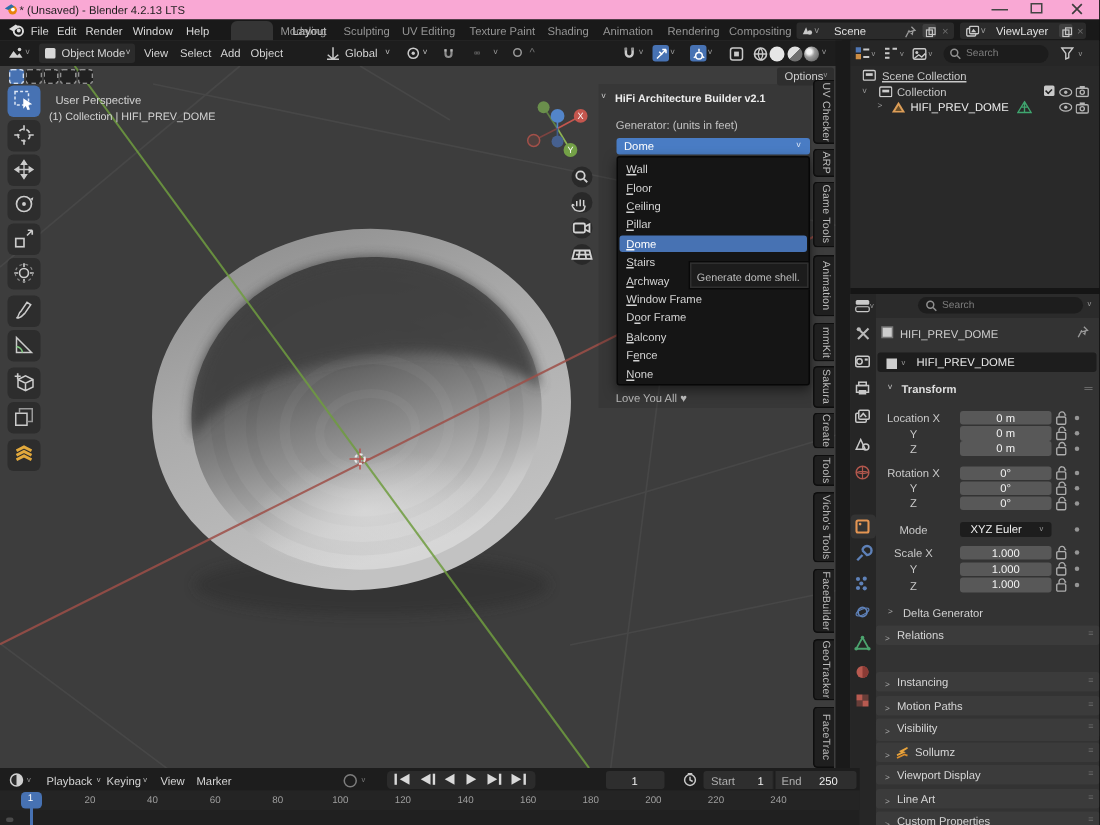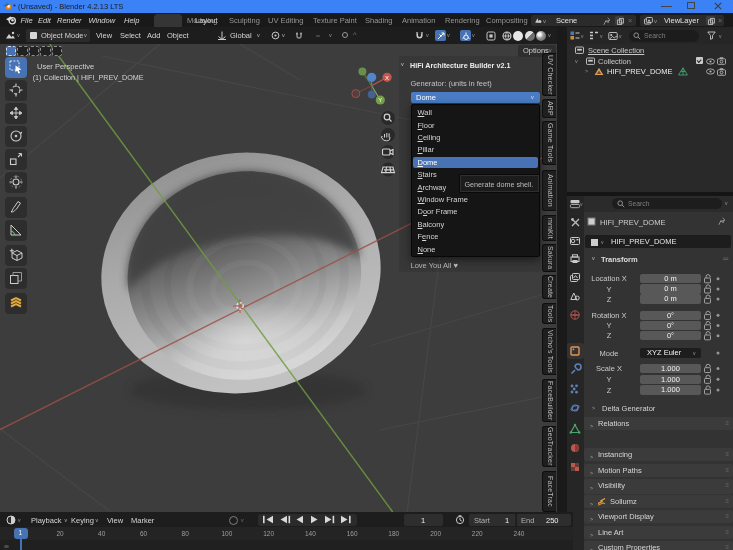--- a/index.html
+++ b/index.html
@@ -3,24 +3,24 @@
 <meta charset="utf-8">
 <style>
 html,body{margin:0;padding:0;background:#000;}
 #root{position:relative;width:733px;height:550px;overflow:hidden;
   font-family:"Liberation Sans",sans-serif;background:#1d1d1d;
   -webkit-font-smoothing:antialiased;}
 #root *{position:absolute;box-sizing:border-box;}
 #root u,#root b,#root i{position:static;}
 .t{white-space:nowrap;line-height:1;}
 
-#titlebar{left:0;top:0;width:733px;height:13px;background:#3b82f6;}
+#titlebar{left:0;top:0;width:733px;height:13px;background:#f9a8d4;}
 
 #topbar{left:0;top:13px;width:733px;height:14px;background:#191919;}
-.menu{color:#d9d9d9;font-size:7.5px;top:4px;font-style:italic;}
+.menu{color:#d9d9d9;font-size:7.5px;top:4px;}
 .wtab{color:#969696;font-size:7.5px;top:4px;}
 
 #vp{left:0;top:27px;width:561px;height:485px;background:#3d3d3d;}
 #vphead{left:0;top:0;width:561px;height:17px;background:#1d1d1d;}
 .hmenu{color:#d5d5d5;font-size:7.5px;top:5px;}
 
 .tbtn{left:5px;width:22px;height:21px;background:#2d2d2d;border-radius:4px;}
 .pi{left:6px;font-size:7.5px;color:#d4d4d4;}
 .pi u{text-decoration-thickness:0.5px;text-underline-offset:1px;}
 .stab{left:541.5px;width:14px;background:#1f1f1f;border:1px solid #0e0e0e;border-right:none;

